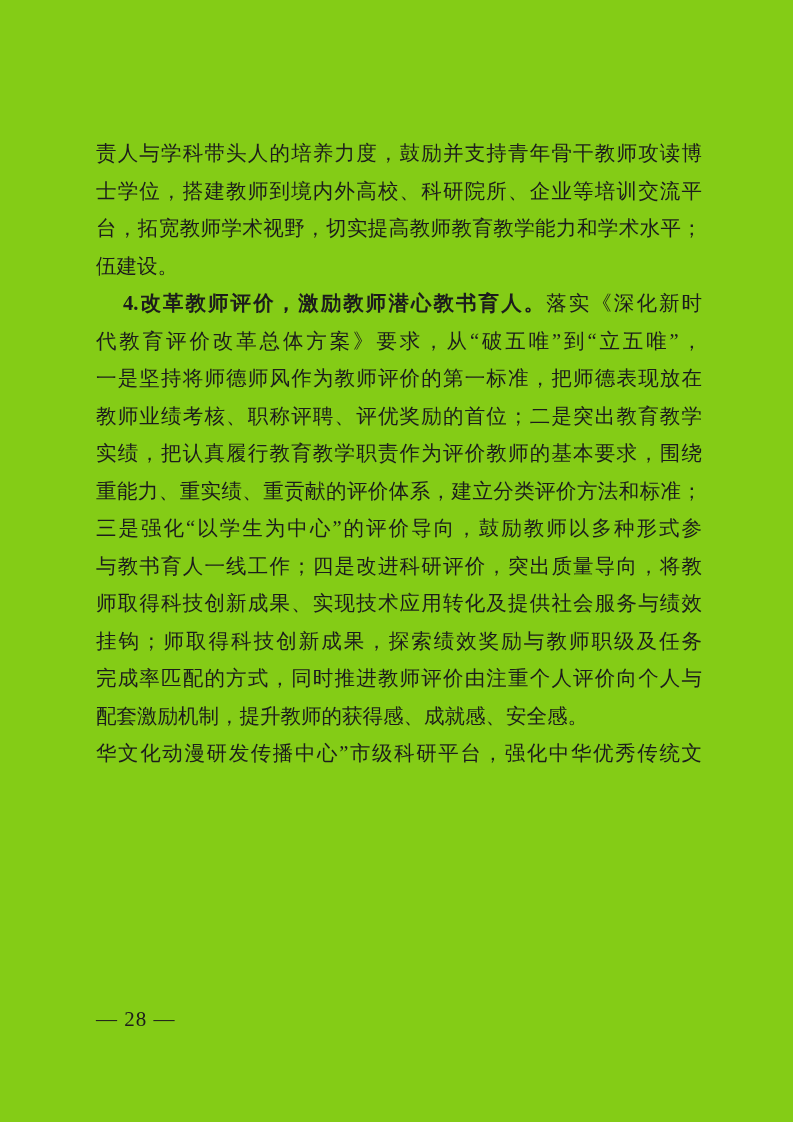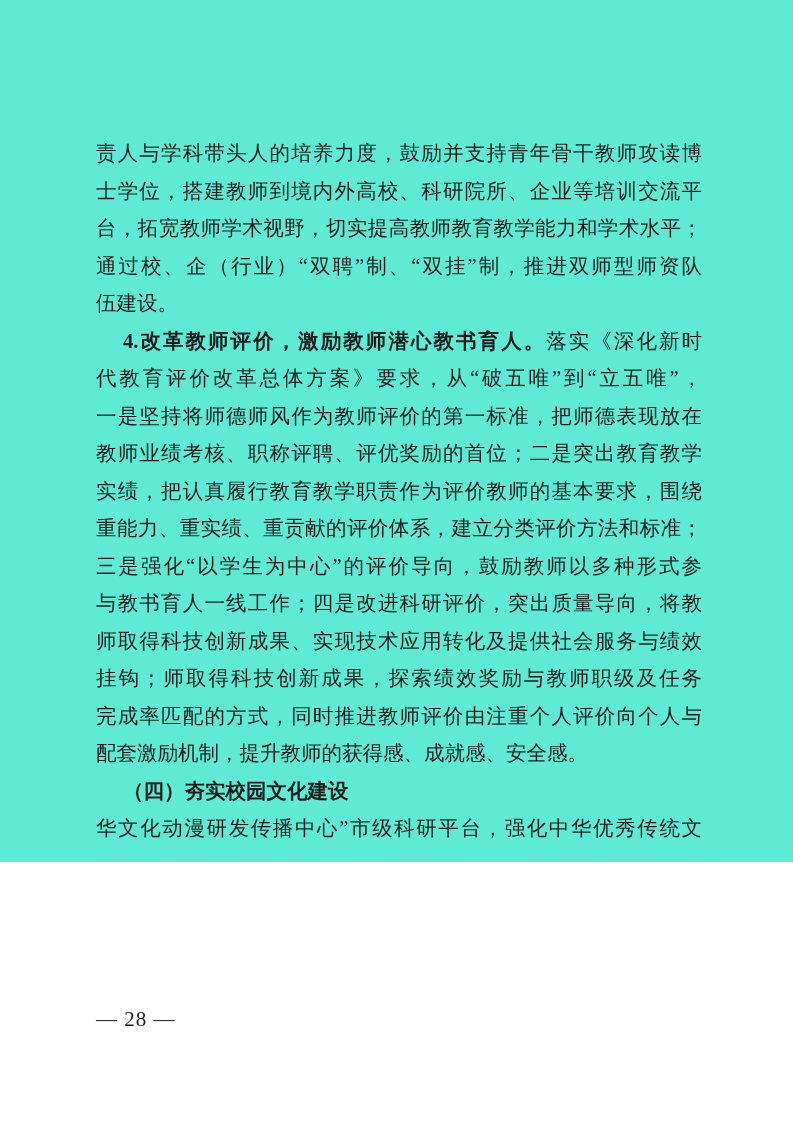--- a/index.html
+++ b/index.html
@@ -11,22 +11,22 @@
     width: 793px;
     height: 1122px;
     position: relative;
     font-family: "Liberation Serif", "DejaVu Serif", serif;
     overflow: hidden;
   }
   .page {
     position: absolute;
     left: 0; top: 0;
     width: 793px;
-    height: 862px;
-    background: #5eead4;
+    height: 1122px;
+    background: #84cc16;
   }
   .doc-body {
     position: absolute;
     left: 96px;
     top: 135px;
     width: 606px;
   }
   .line {
     height: 37.5px;
     line-height: 37.5px;
@@ -64,31 +64,29 @@
   }
 </style>
 </head>
 <body>
 
 <div class="page">
   <div class="doc-body">
       <div class="line fill"><span>责人与学科带头人的培养力度，鼓励并支持青年骨干教师攻读博</span></div>
       <div class="line fill"><span>士学位，搭建教师到境内外高校、科研院所、企业等培训交流平</span></div>
       <div class="line fill"><span>台，拓宽教师学术视野，切实提高教师教育教学能力和学术水平；</span></div>
-      <div class="line fill"><span>通过校、企（行业）“双聘”制、“双挂”制，推进双师型师资队</span></div>
       <div class="line no-justify"><span>伍建设。</span></div>
       <div class="line fill indented"><span class="b">4.改革教师评价，激励教师潜心教书育人。</span><span>落实《深化新时</span></div>
       <div class="line fill"><span>代教育评价改革总体方案》要求，从“破五唯”到“立五唯”，</span></div>
       <div class="line fill"><span>一是坚持将师德师风作为教师评价的第一标准，把师德表现放在</span></div>
       <div class="line fill"><span>教师业绩考核、职称评聘、评优奖励的首位；二是突出教育教学</span></div>
       <div class="line fill"><span>实绩，把认真履行教育教学职责作为评价教师的基本要求，围绕</span></div>
       <div class="line fill"><span>重能力、重实绩、重贡献的评价体系，建立分类评价方法和标准；</span></div>
       <div class="line fill"><span>三是强化“以学生为中心”的评价导向，鼓励教师以多种形式参</span></div>
       <div class="line fill"><span>与教书育人一线工作；四是改进科研评价，突出质量导向，将教</span></div>
       <div class="line fill"><span>师取得科技创新成果、实现技术应用转化及提供社会服务与绩效</span></div>
       <div class="line fill"><span>挂钩；师取得科技创新成果，探索绩效奖励与教师职级及任务</span></div>
       <div class="line fill"><span>完成率匹配的方式，同时推进教师评价由注重个人评价向个人与</span></div>
       <div class="line no-justify"><span>配套激励机制，提升教师的获得感、成就感、安全感。</span></div>
-      <div class="line no-justify indented"><span class="b">（四）夯实校园文化建设</span></div>
       <div class="line fill"><span>华文化动漫研发传播中心”市级科研平台，强化中华优秀传统文</span></div>
     </div>
   <div class="footer">— 28 —</div>
 </div>
 
 </body></html>

